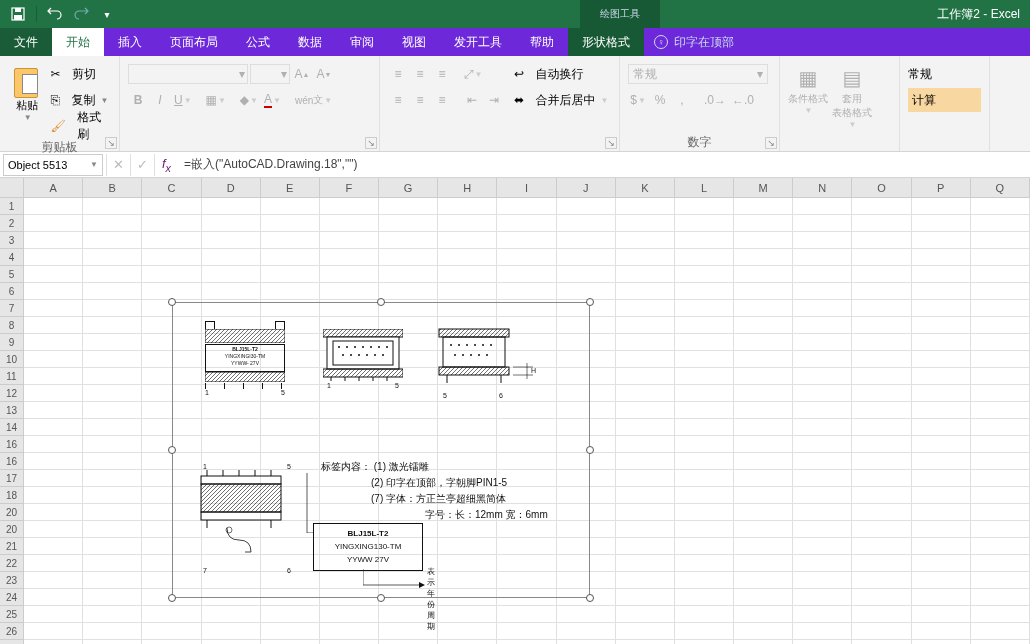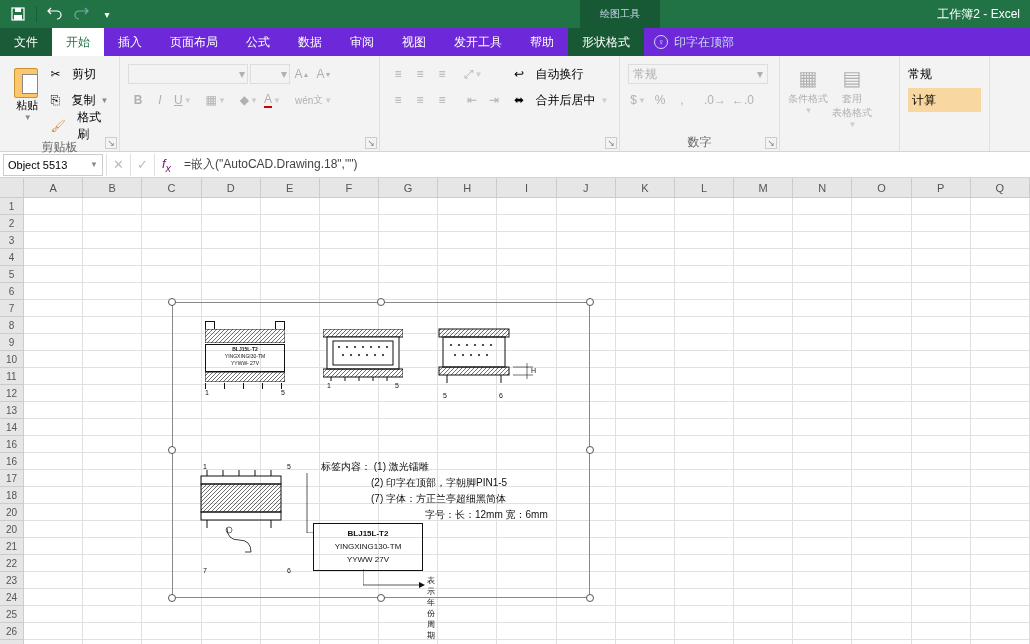--- a/index.html
+++ b/index.html
@@ -995,17 +995,17 @@
         <div class="label-box" style="width:110px;">
           <div style="font-weight:bold;">BLJ15L-T2</div>
           <div>YINGXING130-TM</div>
           <div>YYWW    27V</div>
         </div>
         <svg width="80" height="24" style="position:absolute;left:50px;top:46px;">
             <line x1="0" y1="0" x2="0" y2="16" stroke="#111" stroke-width="0.7"></line>
             <line x1="0" y1="16" x2="60" y2="16" stroke="#111" stroke-width="0.7"></line>
             <polygon points="56,13 62,16 56,19" fill="#111"></polygon>
           </svg>
-        <div style="position:absolute;left:114px;top:52px;font-size:8px;">表示年份周期</div>
+        <div style="position:absolute;left:114px;top:43px;font-size:8px;">表示年份周期</div>
       </div>
     </div>
   </div>
 </div>
 
 </body></html>

